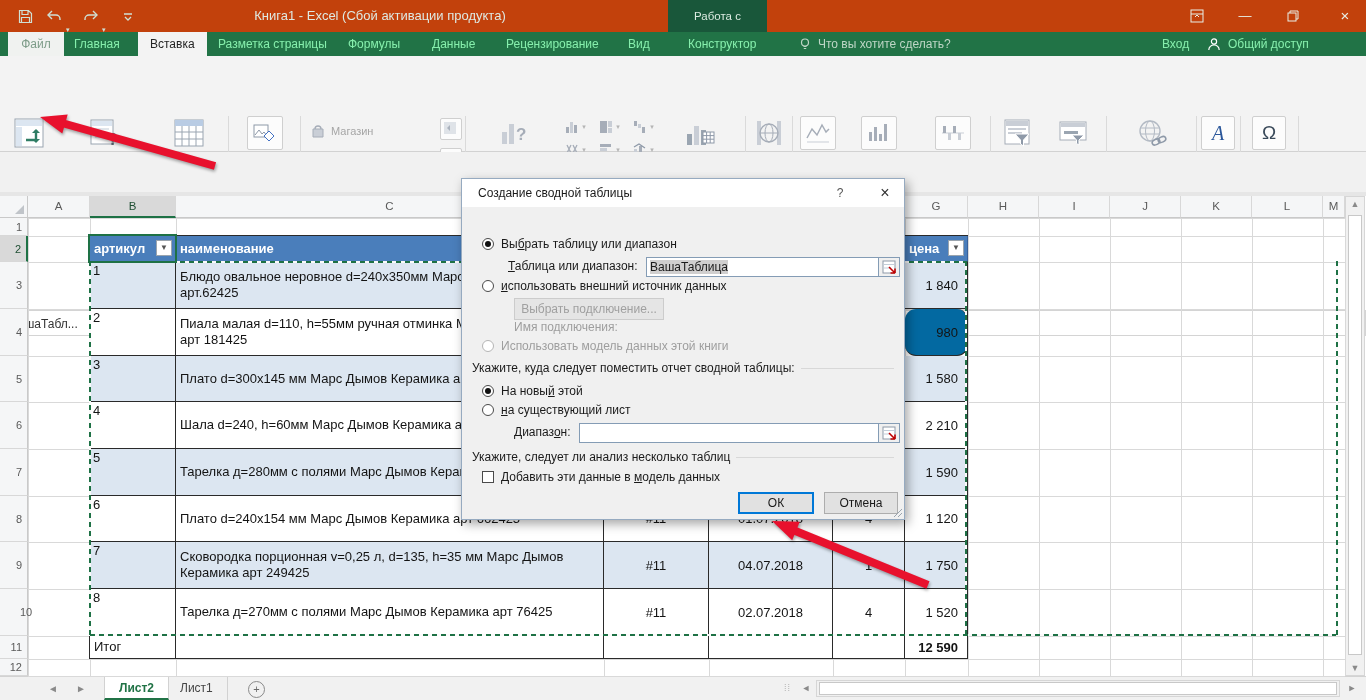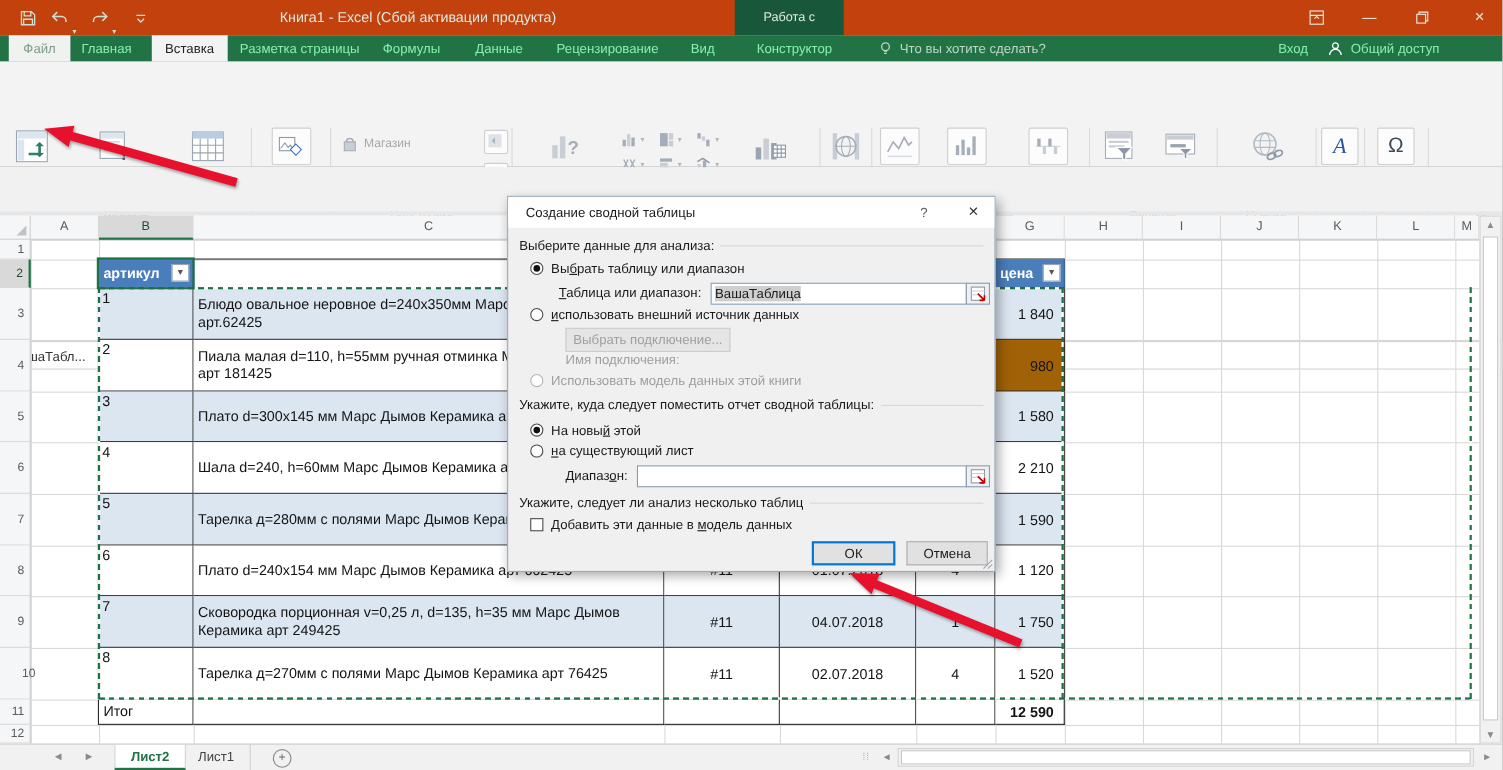--- a/index.html
+++ b/index.html
@@ -544,38 +544,39 @@
       <div class="rowhdr" style="position: absolute; top: 356px; height: 46px; z-index: 2; line-height: 46px;">5</div>
       <div class="rowhdr" style="position: absolute; top: 402px; height: 47px; z-index: 2; line-height: 47px;">6</div>
       <div class="rowhdr" style="position: absolute; top: 449px; height: 47px; z-index: 2; line-height: 47px;">7</div>
       <div class="rowhdr" style="position: absolute; top: 496px; height: 46px; z-index: 2; line-height: 46px;">8</div>
       <div class="rowhdr" style="position: absolute; top: 542px; height: 47px; z-index: 2; line-height: 47px;">9</div>
       <div class="rowhdr" style="position: absolute; top: 589px; height: 47px; z-index: 2; line-height: 47px; padding-left: 20px;">10</div>
       <div class="rowhdr" style="position: absolute; top: 636px; height: 23px; z-index: 2; line-height: 23px;">11</div>
       <div class="rowhdr" style="position: absolute; top: 659px; height: 17px; z-index: 2; line-height: 17px;">12</div>
       <div style="position: absolute; left: 89px; top: 235px; width: 879px; height: 424px; border: 1px solid rgb(42, 42, 42); box-sizing: border-box; z-index: 2;"></div>
       <div class="tcell thead" style="position: absolute; left: 90px; top: 236px; width: 86px; height: 26px; z-index: 3;">артикул<div class="fbox">▼</div></div>
+      <div class="tcell thead" style="position: absolute; left: 176px; top: 236px; width: 428px; height: 26px; z-index: 3;">наименование</div>
       <div class="tcell thead" style="position: absolute; left: 604px; top: 236px; width: 105px; height: 26px; z-index: 3;"></div>
       <div class="tcell thead" style="position: absolute; left: 709px; top: 236px; width: 124px; height: 26px; z-index: 3;"></div>
       <div class="tcell thead" style="position: absolute; left: 833px; top: 236px; width: 72px; height: 26px; z-index: 3;"></div>
       <div class="tcell thead" style="position: absolute; left: 905px; top: 236px; width: 63px; height: 26px; z-index: 3;">цена<div class="fbox">▼</div></div>
       <div class="tcell c-num" style="position: absolute; left: 90px; top: 262px; width: 86px; height: 47px; background: rgb(220, 230, 241); z-index: 3;">1</div>
       <div class="tcell c-name" style="position: absolute; left: 176px; top: 262px; width: 428px; height: 47px; background: rgb(220, 230, 241); z-index: 3;">Блюдо овальное неровное d=240x350мм Марс
 арт.62425</div>
       <div class="tcell c-mid" style="position: absolute; left: 604px; top: 262px; width: 105px; height: 47px; background: rgb(220, 230, 241); z-index: 3;"></div>
       <div class="tcell c-mid" style="position: absolute; left: 709px; top: 262px; width: 124px; height: 47px; background: rgb(220, 230, 241); z-index: 3;"></div>
       <div class="tcell c-mid" style="position: absolute; left: 833px; top: 262px; width: 72px; height: 47px; background: rgb(220, 230, 241); z-index: 3;"></div>
       <div class="tcell c-price" style="position: absolute; left: 905px; top: 262px; width: 63px; height: 47px; background: rgb(220, 230, 241); z-index: 3;">1 840</div>
       <div class="tcell c-num" style="position: absolute; left: 90px; top: 309px; width: 86px; height: 47px; background: rgb(255, 255, 255); z-index: 3;">2</div>
       <div class="tcell c-name" style="position: absolute; left: 176px; top: 309px; width: 428px; height: 47px; background: rgb(255, 255, 255); z-index: 3;">Пиала малая d=110, h=55мм ручная отминка М
 арт 181425</div>
       <div class="tcell c-mid" style="position: absolute; left: 604px; top: 309px; width: 105px; height: 47px; background: rgb(255, 255, 255); z-index: 3;"></div>
       <div class="tcell c-mid" style="position: absolute; left: 709px; top: 309px; width: 124px; height: 47px; background: rgb(255, 255, 255); z-index: 3;"></div>
       <div class="tcell c-mid" style="position: absolute; left: 833px; top: 309px; width: 72px; height: 47px; background: rgb(255, 255, 255); z-index: 3;"></div>
-      <div class="tcell c-price" style="position: absolute; left: 905px; top: 309px; width: 63px; height: 47px; background: #a16207; z-index: 3;">980</div>
+      <div class="tcell c-price" style="position: absolute; left: 905px; top: 309px; width: 63px; height: 47px; background: #0369a1; z-index: 3; border-radius: 11px;">980</div>
       <div class="tcell c-num" style="position: absolute; left: 90px; top: 356px; width: 86px; height: 46px; background: rgb(220, 230, 241); z-index: 3;">3</div>
       <div class="tcell c-name" style="position: absolute; left: 176px; top: 356px; width: 428px; height: 46px; background: rgb(220, 230, 241); z-index: 3;">Плато d=300x145 мм Марс Дымов Керамика ар</div>
       <div class="tcell c-mid" style="position: absolute; left: 604px; top: 356px; width: 105px; height: 46px; background: rgb(220, 230, 241); z-index: 3;"></div>
       <div class="tcell c-mid" style="position: absolute; left: 709px; top: 356px; width: 124px; height: 46px; background: rgb(220, 230, 241); z-index: 3;"></div>
       <div class="tcell c-mid" style="position: absolute; left: 833px; top: 356px; width: 72px; height: 46px; background: rgb(220, 230, 241); z-index: 3;"></div>
       <div class="tcell c-price" style="position: absolute; left: 905px; top: 356px; width: 63px; height: 46px; background: rgb(220, 230, 241); z-index: 3;">1 580</div>
       <div class="tcell c-num" style="position: absolute; left: 90px; top: 402px; width: 86px; height: 47px; background: rgb(255, 255, 255); z-index: 3;">4</div>
       <div class="tcell c-name" style="position: absolute; left: 176px; top: 402px; width: 428px; height: 47px; background: rgb(255, 255, 255); z-index: 3;">Шала d=240, h=60мм  Марс Дымов Керамика а</div>
       <div class="tcell c-mid" style="position: absolute; left: 604px; top: 402px; width: 105px; height: 47px; background: rgb(255, 255, 255); z-index: 3;"></div>
       <div class="tcell c-mid" style="position: absolute; left: 709px; top: 402px; width: 124px; height: 47px; background: rgb(255, 255, 255); z-index: 3;"></div>
@@ -622,24 +623,20 @@
 
   <div class="ab" style="left:88px;top:234px;width:89px;height:29px;border:2px solid #1e7145;box-sizing:border-box;z-index:5;"></div>
 
   <div class="ab" id="dlg">
     <div id="dlgtitle">
       <span class="ab" style="left:16px;">Создание сводной таблицы</span>
       <span class="ab" style="left:368px;width:20px;text-align:center;color:#555;">?</span>
       <span class="ab" style="left:412px;width:22px;text-align:center;color:#333;font-size:16px;">×</span>
     </div>
 
-    <div class="dsec" style="top:37px;right:10px;">
-      <span>Выберите данные для анализа:</span>
-        <i></i>
-    </div>
 
     <div class="drow" style="left:20px;top:58px;">
       <span class="radio on"></span>
       <span><span>Вы</span><u>б</u><span>рать таблицу или диапазон</span></span>
     </div>
 
     <div class="drow" style="left:46px;top:80px;">
       <span><u>Т</u><span>аблица или диапазон:</span></span>
     </div>
     <div class="dinput" style="left:184px;top:78px;width:233px;">

